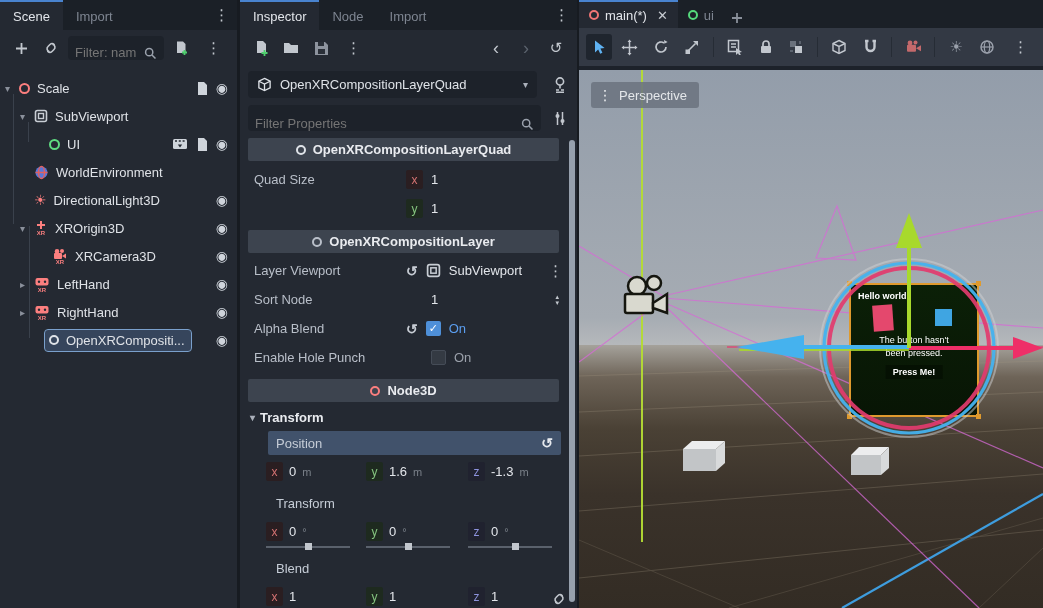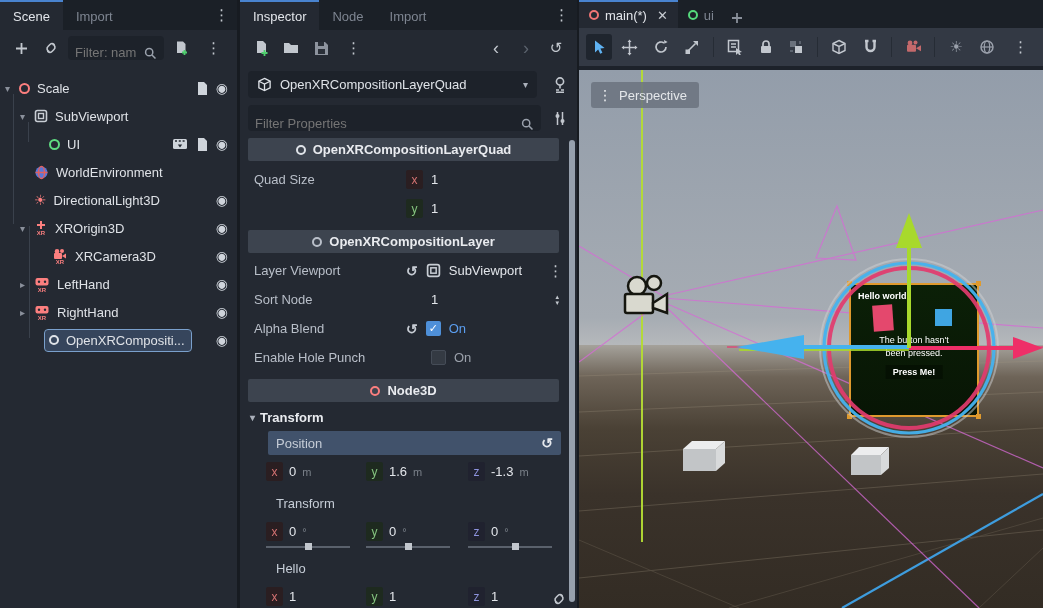--- a/index.html
+++ b/index.html
@@ -506,21 +506,21 @@
               <span class="num">0</span>
               <span class="unit">°</span>
             </div>
           <div class="slider">
               <span class="knob" style="left:52%"></span>
             </div>
         </div>
       </div>
 
       <div class="subrow-head" style="margin-top:8px">
-        <span>Hello</span>
+        <span>Blend</span>
       </div>
       <div class="vec3">
         <div class="vcell">
             <span class="axis-badge ax-x">x</span>
             <span class="num">1</span>
           </div>
         <div class="vcell">
             <span class="axis-badge ax-y">y</span>
             <span class="num">1</span>
           </div>

